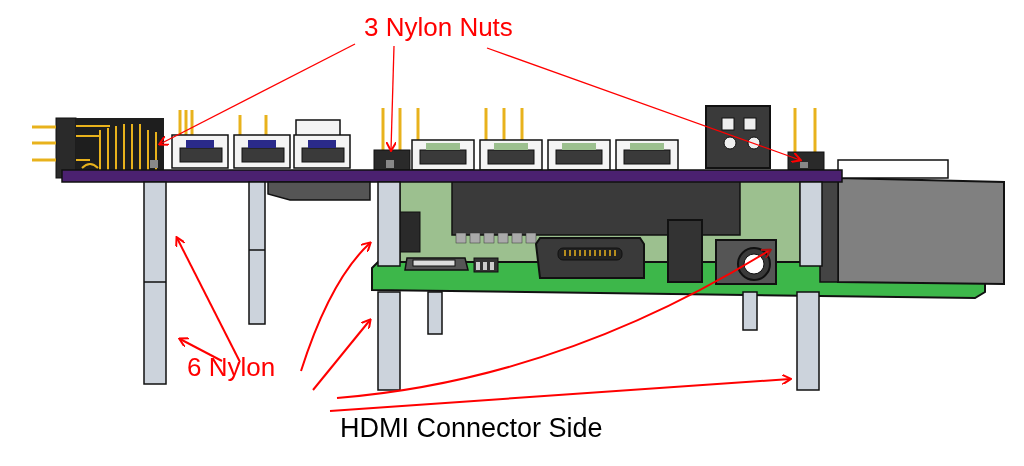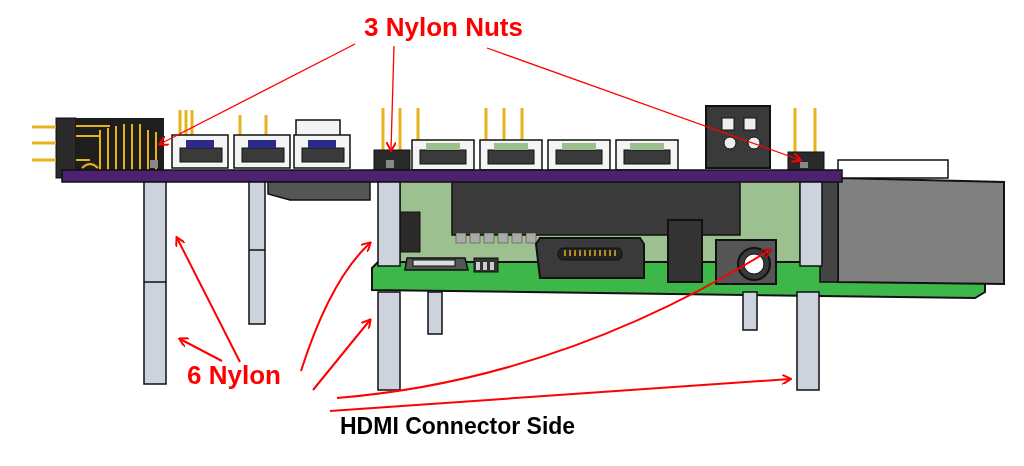--- a/index.html
+++ b/index.html
@@ -1,23 +1,23 @@
 <!DOCTYPE html>
 <html><head>
   <meta charset="utf-8">
   <style>
     html, body { margin: 0; padding: 0; background: #ffffff; }
     body { width: 1024px; height: 466px; position: relative; overflow: hidden; font-family: "Liberation Sans", sans-serif; }
     #scene { position: absolute; left: 0; top: 0; width: 1024px; height: 466px; }
-    .label { position: absolute; font-family: "Liberation Sans", sans-serif; font-weight: bold; white-space: nowrap; }
+    .label { position: absolute; font-family: "Liberation Sans", sans-serif; font-weight: normal; white-space: nowrap; }
     .label-red { color: #ff0000; }
     .label-black { color: #000000; }
     #title-nuts { left: 364px; top: 12px; font-size: 26px; }
-    #title-standoffs { left: 187px; top: 360px; font-size: 26px; line-height: 30px; }
-    #title-hdmi { left: 340px; top: 413px; font-size: 23px; }
+    #title-standoffs { left: 187px; top: 352px; font-size: 26px; line-height: 30px; }
+    #title-hdmi { left: 340px; top: 413px; font-size: 27px; }
   </style>
 </head>
 <body>
 
 <svg id="scene" viewBox="0 0 1024 466" xmlns="http://www.w3.org/2000/svg">
   <defs>
     <marker id="arrowRed" markerWidth="10" markerHeight="10" refX="8" refY="5" orient="auto" markerUnits="userSpaceOnUse">
       <path d="M0,0 L9,5 L0,10" fill="none" stroke="#ff0000" stroke-width="2"></path>
     </marker>
     <marker id="arrowDark" markerWidth="10" markerHeight="10" refX="8" refY="5" orient="auto" markerUnits="userSpaceOnUse">

